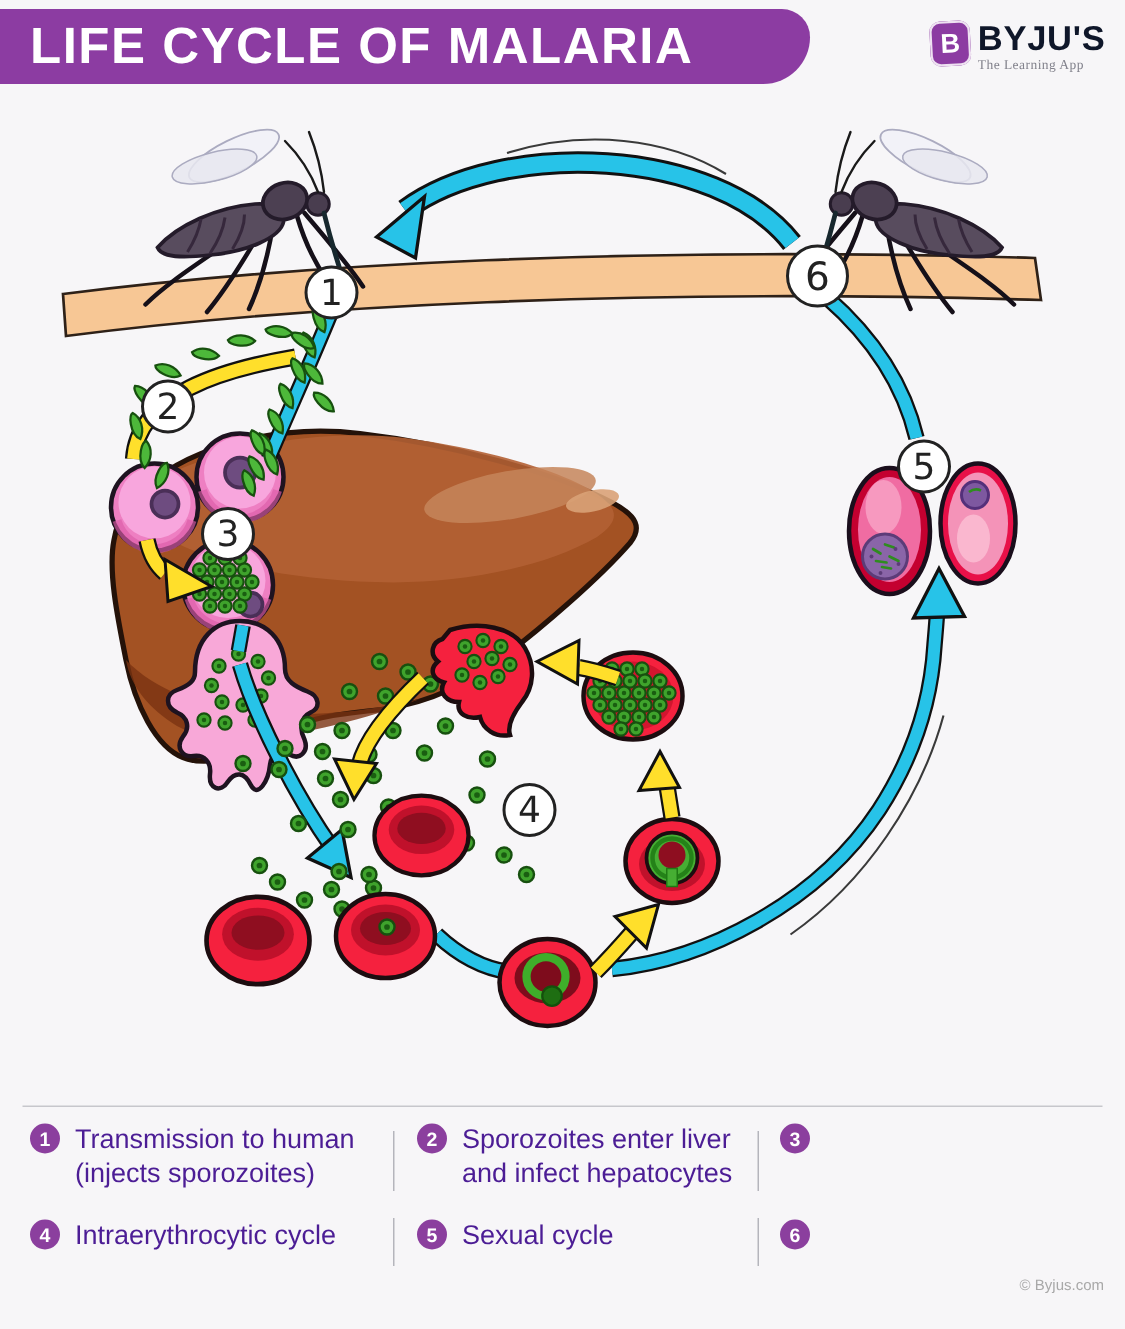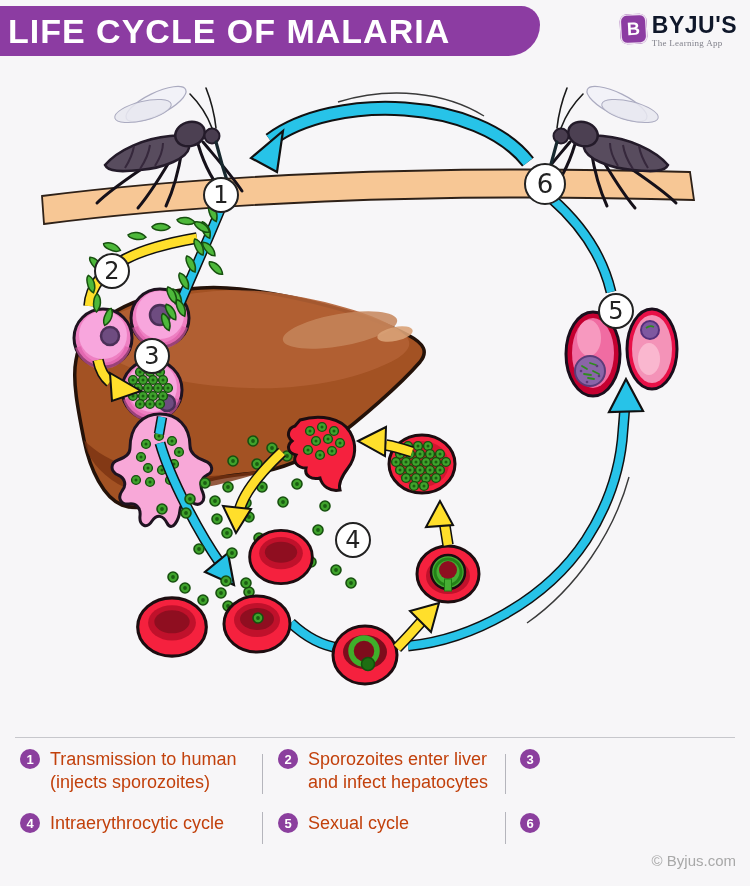--- a/index.html
+++ b/index.html
@@ -1,39 +1,39 @@
 <!DOCTYPE html>
 <html><head>
 <meta charset="utf-8">
 <style>
   html,body{margin:0;padding:0;}
   body{background:#e9e9ec;font-family:"Liberation Sans",sans-serif;}
   .page{position:relative;width:750px;height:886px;background:#F7F6F8;overflow:hidden;margin:0 auto;}
   
   .banner{position:absolute;left:0;top:6px;width:540px;height:50px;background:#8C3CA2;
-          border-radius:0 30px 50px 0;display:flex;align-items:center;padding-left:8px;box-sizing:border-box;}
+          border-radius:0 30px 50px 0;display:flex;align-items:center;padding-left:20px;box-sizing:border-box;}
   .banner-title{color:#fff;font-size:34px;font-weight:bold;letter-spacing:1px;white-space:nowrap;}
   .brand{position:absolute;right:13px;top:14px;display:flex;align-items:flex-start;}
   .brand-icon{width:27px;height:30px;background:#8C3CA2;border-radius:7px;color:#fff;font-weight:bold;
               font-size:18px;display:flex;align-items:center;justify-content:center;margin-right:5px;
               box-shadow:inset 0 0 0 1.5px rgba(255,255,255,.85);transform:rotate(-3deg);}
   .brand-text{display:flex;flex-direction:column;line-height:1;}
   .brand-name{color:#0f172a;font-size:23px;font-weight:bold;letter-spacing:.5px;}
   .brand-tagline{color:#82828C;font-size:9px;margin-top:2px;letter-spacing:.3px;font-family:Liberation Serif, serif;}
   
   .diagram{position:absolute;left:0;top:70px;width:750px;height:662px;}
   
   .legend{position:absolute;left:0;top:732px;width:750px;height:154px;}
   .legend-rule{position:absolute;left:15px;right:15px;top:5px;border-top:1.5px solid #C7C7CC;}
   .legend-item{position:absolute;display:flex;align-items:flex-start;}
   .badge{flex:0 0 auto;width:20px;height:20px;border-radius:50%;background:#8B3F9E;color:#fff;
          font-size:13px;font-weight:bold;display:flex;align-items:center;justify-content:center;margin-right:10px;margin-top:1px;}
-  .ltext{font-size:18px;line-height:23px;color:#c2410c;}
+  .ltext{font-size:18px;line-height:23px;color:#4c1d95;}
   .vdiv{position:absolute;width:0;border-left:1.5px solid #B5B5BC;}
-  .copyright{position:absolute;right:14px;top:120px;font-size:15px;color:#A8A8A8;}
+  .copyright{position:absolute;right:14px;top:120px;font-size:10px;color:#A8A8A8;}
 </style>
 </head>
 <body>
 
 <div class="page">
 
   <div class="banner">
     <span class="banner-title">LIFE CYCLE OF MALARIA</span>
   </div>
   <div class="brand">

